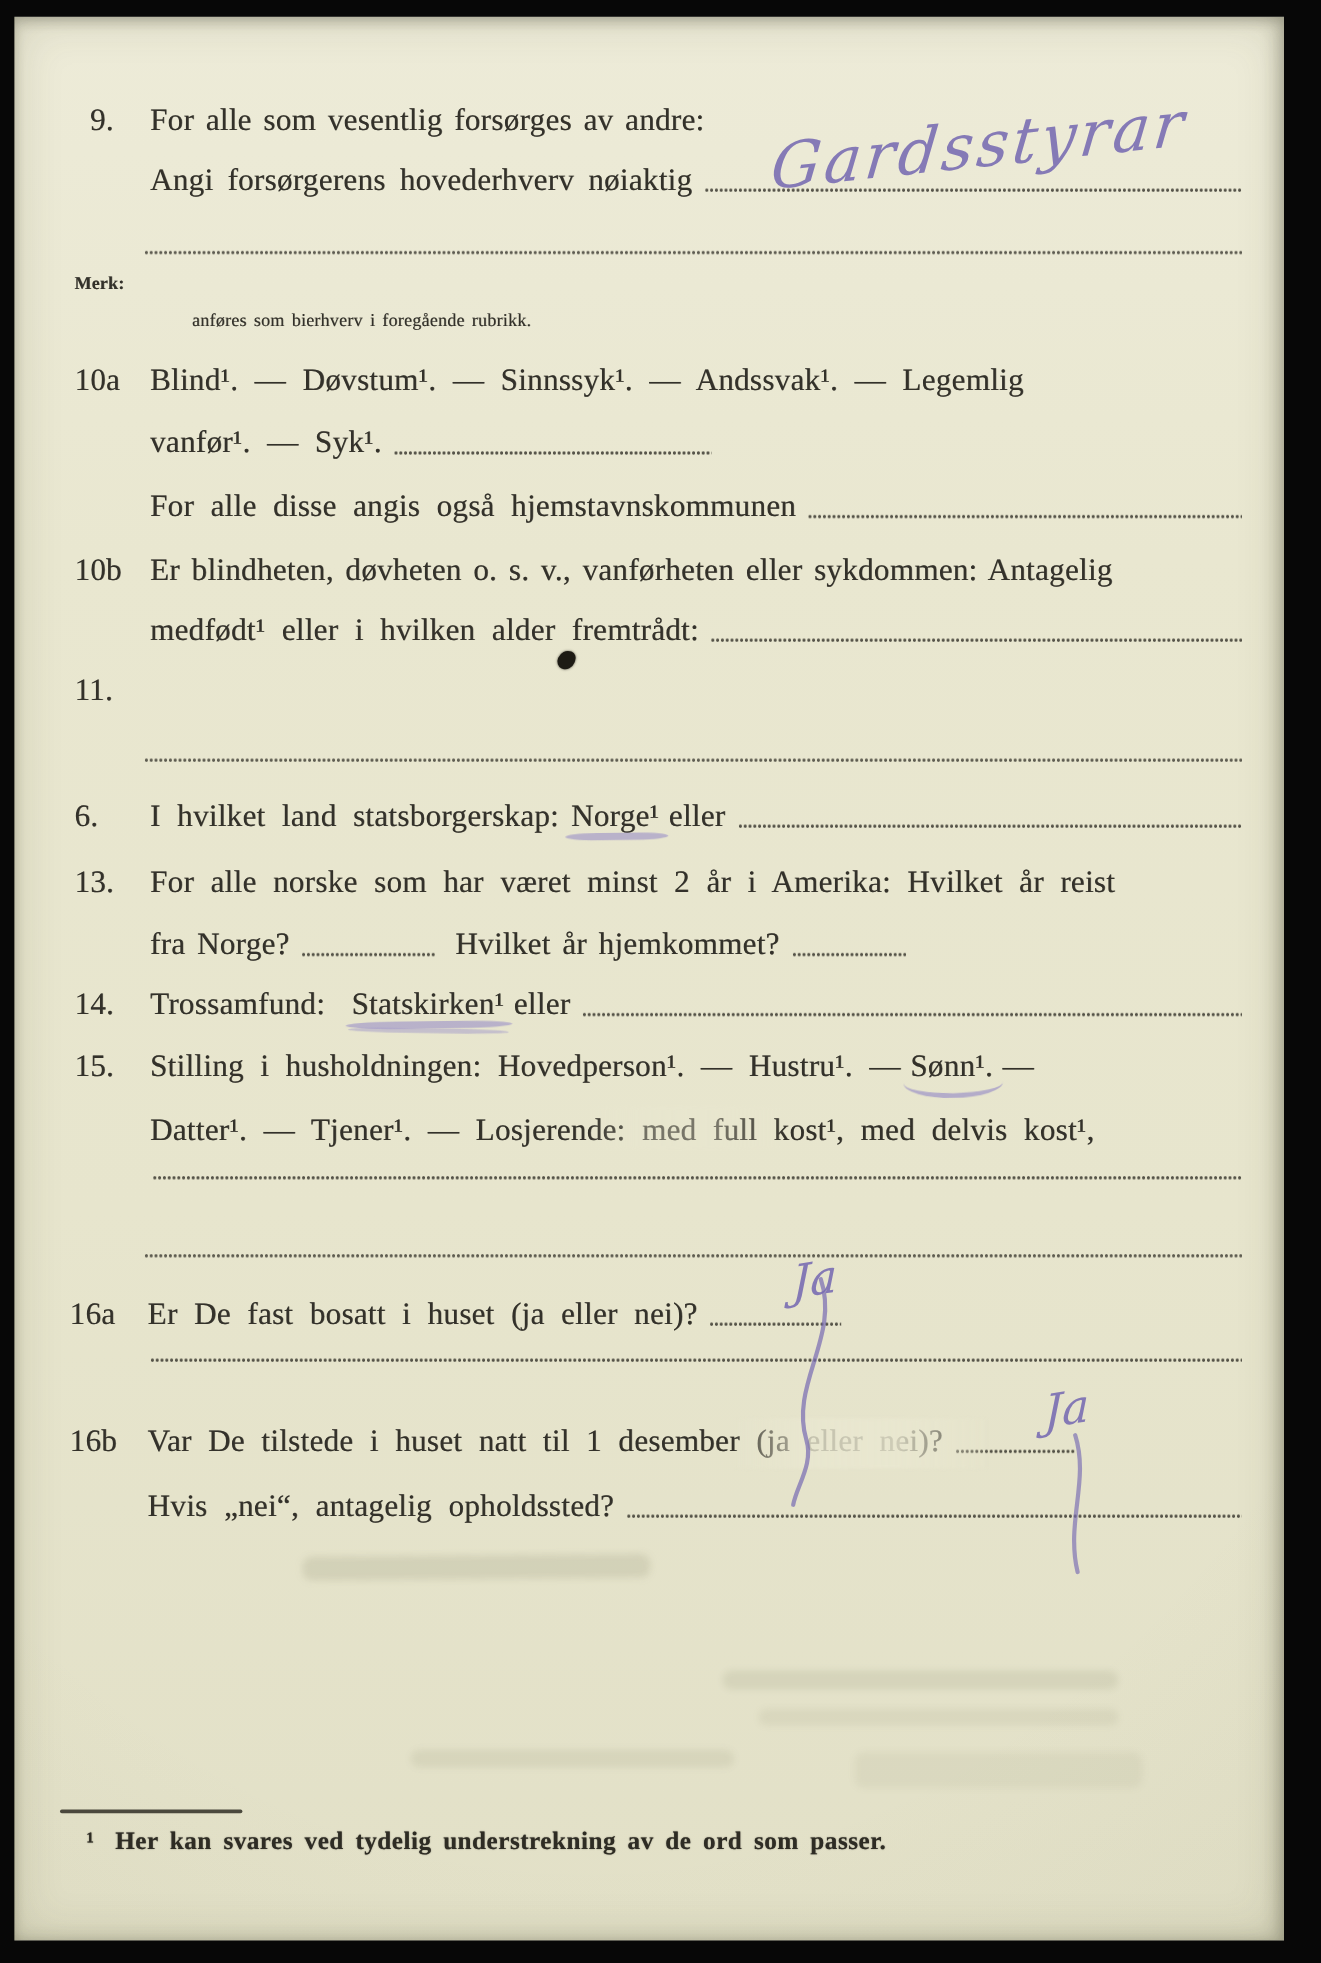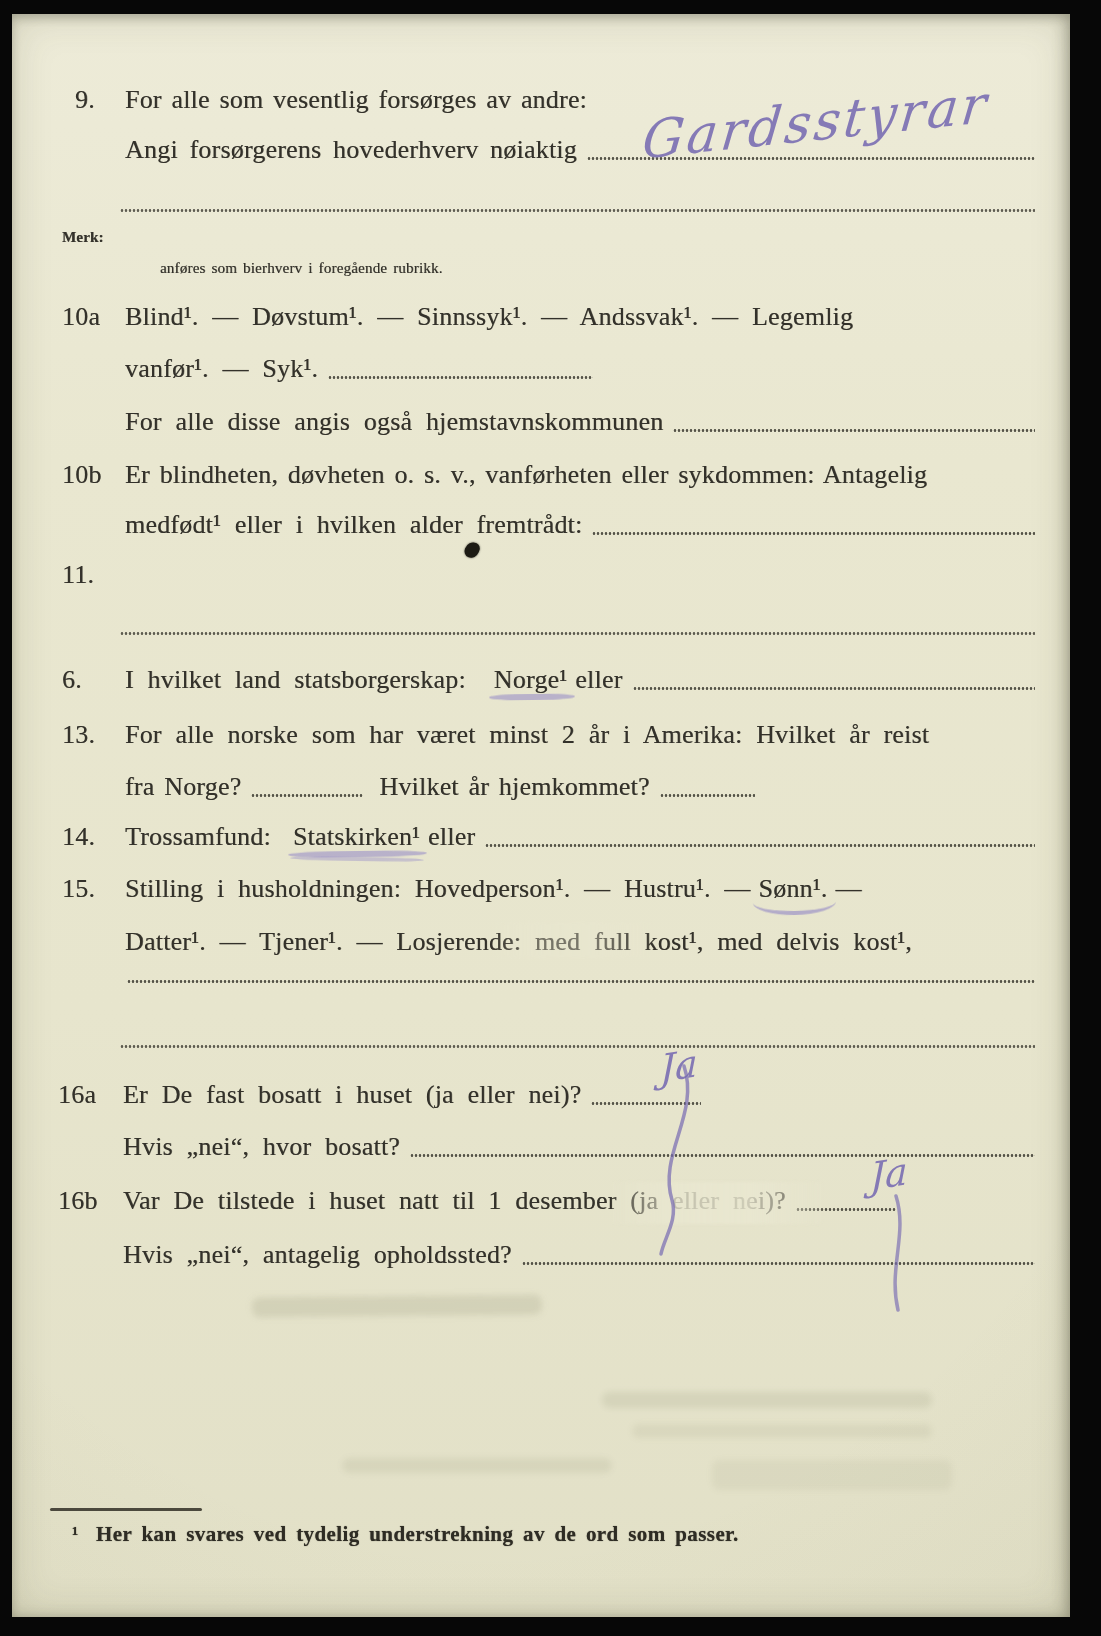--- a/index.html
+++ b/index.html
@@ -109,21 +109,21 @@
   </div>
 
   <span class="abs t" style="left:50px;top:546px">11.</span>
   <div class="blot" style="left:453px;top:528px"></div>
 
   <div class="sep" style="left:108px;top:618px;right:35px"></div>
 
   <span class="abs t" style="left:50px;top:651px">6.</span>
   <div class="fl" style="left:113px;top:651px;right:35px">
     <span class="t wide">I hvilket land statsborgerskap:</span>
-    <span class="t choice" style="margin-left:20px">
+    <span class="t choice" style="margin-left:2px">
       <span>Norge¹</span>
       <i class="uline"></i>
     </span>
     <span class="t">eller</span>
     <span class="fill"></span>
   </div>
 
   <span class="abs t" style="left:50px;top:706px">13.</span>
   <span class="abs t wide" style="left:113px;top:706px">For alle norske som har været minst 2 år i Amerika: Hvilket år reist</span>
   <div class="fl" style="left:113px;top:758px">
@@ -162,21 +162,20 @@
 
   <div class="sep" style="left:108px;top:1031px;right:35px"></div>
 
   <span class="abs t" style="left:46px;top:1066px">16a</span>
   <div class="fl" style="left:111px;top:1066px">
     <span class="t wide">Er De fast bosatt i huset (ja eller nei)?</span>
     <span class="fillw" style="width:110px"></span>
   </div>
   <span class="pen pen-ja" style="left:648px;top:1030px">Ja</span>
   <div class="fl" style="left:111px;top:1118px;right:35px">
-    <span class="t wide">Hvis „nei“, hvor bosatt?</span>
     <span class="fill"></span>
   </div>
 
   <span class="abs t" style="left:46px;top:1172px">16b</span>
   <div class="fl" style="left:111px;top:1172px">
     <span class="t wide">Var De tilstede i huset natt til 1 desember (ja eller nei)?</span>
     <span class="fillw" style="width:100px"></span>
   </div>
   <div class="fade" style="left:600px;top:1168px;width:210px;height:42px"></div>
   <span class="pen pen-ja" style="left:858px;top:1138px">Ja</span>

